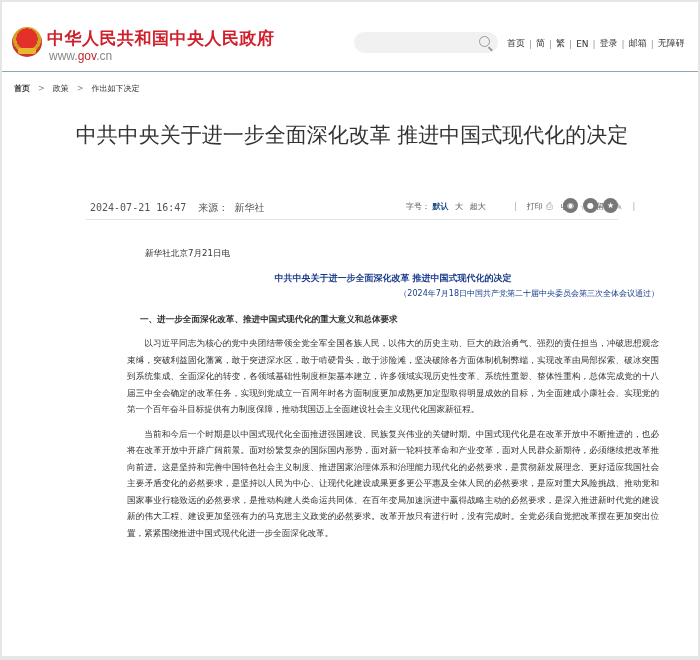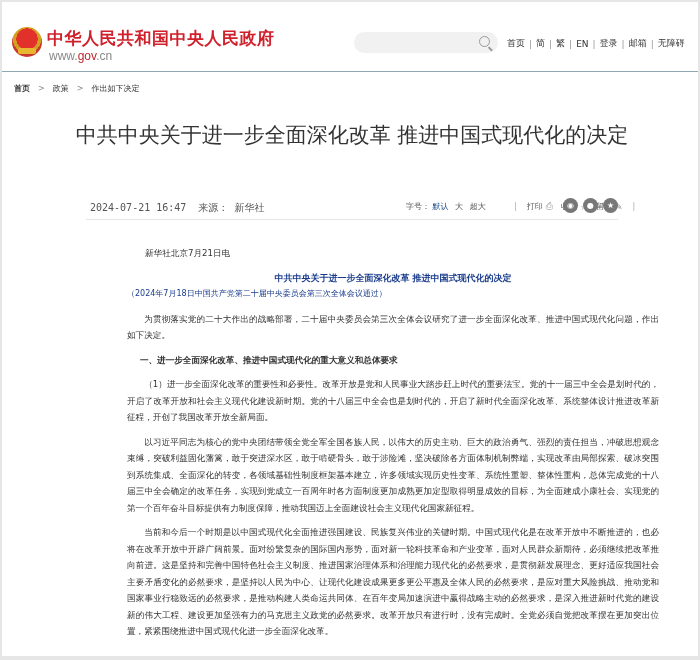--- a/index.html
+++ b/index.html
@@ -27,34 +27,34 @@
   .breadcrumb .arrow { color: #888; margin: 0 8px; }
 
   
   .title { position: absolute; left: 70px; top: 118px; width: 560px; text-align: center; font-size: 21px; line-height: 30px; color: #333; }
 
   
   .meta { position: absolute; left: 84px; top: 196px; width: 532px; height: 22px; border-bottom: 1px solid #e5e5e5; font-size: 8px; color: #555; }
   .meta .date { position: absolute; left: 4px; top: 3px; font-family: "DejaVu Sans Mono", monospace; font-size: 10px; }
   .meta .source-label { margin-left: 6px; }
   .fontsize { position: absolute; left: 320px; top: 3px; white-space: nowrap; }
-  .fontsize .active { color: #1a4a8a; font-weight: normal; }
+  .fontsize .active { color: #1a4a8a; font-weight: bold; }
   .fontsize span { margin-right: 4px; margin-top: 24px; }
   .actions { position: absolute; left: 418px; top: 3px; white-space: nowrap; display: flex; align-items: center; }
   .actions .sep { color: #aaa; margin: 0 10px; }
   .actions .act { margin-right: 8px; display: inline-flex; align-items: flex-end; gap: 3px; }
   .glyph { color: #888; font-size: 9px; }
   .share { position: absolute; right: 0; top: 0; display: flex; gap: 5px; }
   .share .circ { width: 15px; height: 15px; border-radius: 50%; background: #777; color: #fff; font-size: 8px; text-align: center; line-height: 15px; }
 
   
   .article { position: absolute; left: 85px; top: 243px; width: 532px; font-size: 8.6px; line-height: 16.5px; color: #333; margin-left: 40px; }
   .dateline { margin-left: 18px; margin-bottom: 8px; }
   .doc-title { text-align: center; font-weight: bold; color: #1a3c8c; font-size: 9px; margin-top: 2px; }
-  .doc-sub { text-align: left; color: #1a3c8c; font-size: 8px; margin-bottom: 8px; }
+  .doc-sub { text-align: right; color: #1a3c8c; font-size: 8px; margin-bottom: 8px; }
   .p { text-indent: 2em; margin-bottom: 8px; text-align: justify; }
   .h { text-indent: 1.5em; font-weight: bold; margin-bottom: 8px; }
 </style>
 </head>
 <body>
 
 <div class="page">
 
   <div class="header">
     <div class="emblem"></div>
@@ -124,20 +124,18 @@
       <span class="circ">◉</span>
       <span class="circ">●</span>
       <span class="circ">★</span>
     </span>
   </div>
 
   <div class="article">
     <div class="dateline">新华社北京7月21日电</div>
     <div class="doc-title">中共中央关于进一步全面深化改革 推进中国式现代化的决定</div>
     <div class="doc-sub">（2024年7月18日中国共产党第二十届中央委员会第三次全体会议通过）</div>
-    <p class="p">为贯彻落实党的二十大作出的战略部署，二十届中央委员会第三次全体会议研究了进一步全面深化改革、推进中国式现代化问题，作出如下决定。</p>
     <p class="h">一、进一步全面深化改革、推进中国式现代化的重大意义和总体要求</p>
-    <p class="p">（1）进一步全面深化改革的重要性和必要性。改革开放是党和人民事业大踏步赶上时代的重要法宝。党的十一届三中全会是划时代的，开启了改革开放和社会主义现代化建设新时期。党的十八届三中全会也是划时代的，开启了新时代全面深化改革、系统整体设计推进改革新征程，开创了我国改革开放全新局面。</p>
     <p class="p">以习近平同志为核心的党中央团结带领全党全军全国各族人民，以伟大的历史主动、巨大的政治勇气、强烈的责任担当，冲破思想观念束缚，突破利益固化藩篱，敢于突进深水区，敢于啃硬骨头，敢于涉险滩，坚决破除各方面体制机制弊端，实现改革由局部探索、破冰突围到系统集成、全面深化的转变，各领域基础性制度框架基本建立，许多领域实现历史性变革、系统性重塑、整体性重构，总体完成党的十八届三中全会确定的改革任务，实现到党成立一百周年时各方面制度更加成熟更加定型取得明显成效的目标，为全面建成小康社会、实现党的第一个百年奋斗目标提供有力制度保障，推动我国迈上全面建设社会主义现代化国家新征程。</p>
     <p class="p">当前和今后一个时期是以中国式现代化全面推进强国建设、民族复兴伟业的关键时期。中国式现代化是在改革开放中不断推进的，也必将在改革开放中开辟广阔前景。面对纷繁复杂的国际国内形势，面对新一轮科技革命和产业变革，面对人民群众新期待，必须继续把改革推向前进。这是坚持和完善中国特色社会主义制度、推进国家治理体系和治理能力现代化的必然要求，是贯彻新发展理念、更好适应我国社会主要矛盾变化的必然要求，是坚持以人民为中心、让现代化建设成果更多更公平惠及全体人民的必然要求，是应对重大风险挑战、推动党和国家事业行稳致远的必然要求，是推动构建人类命运共同体、在百年变局加速演进中赢得战略主动的必然要求，是深入推进新时代党的建设新的伟大工程、建设更加坚强有力的马克思主义政党的必然要求。改革开放只有进行时，没有完成时。全党必须自觉把改革摆在更加突出位置，紧紧围绕推进中国式现代化进一步全面深化改革。</p>
   </div>
 
 </div>
 
 </body></html>

